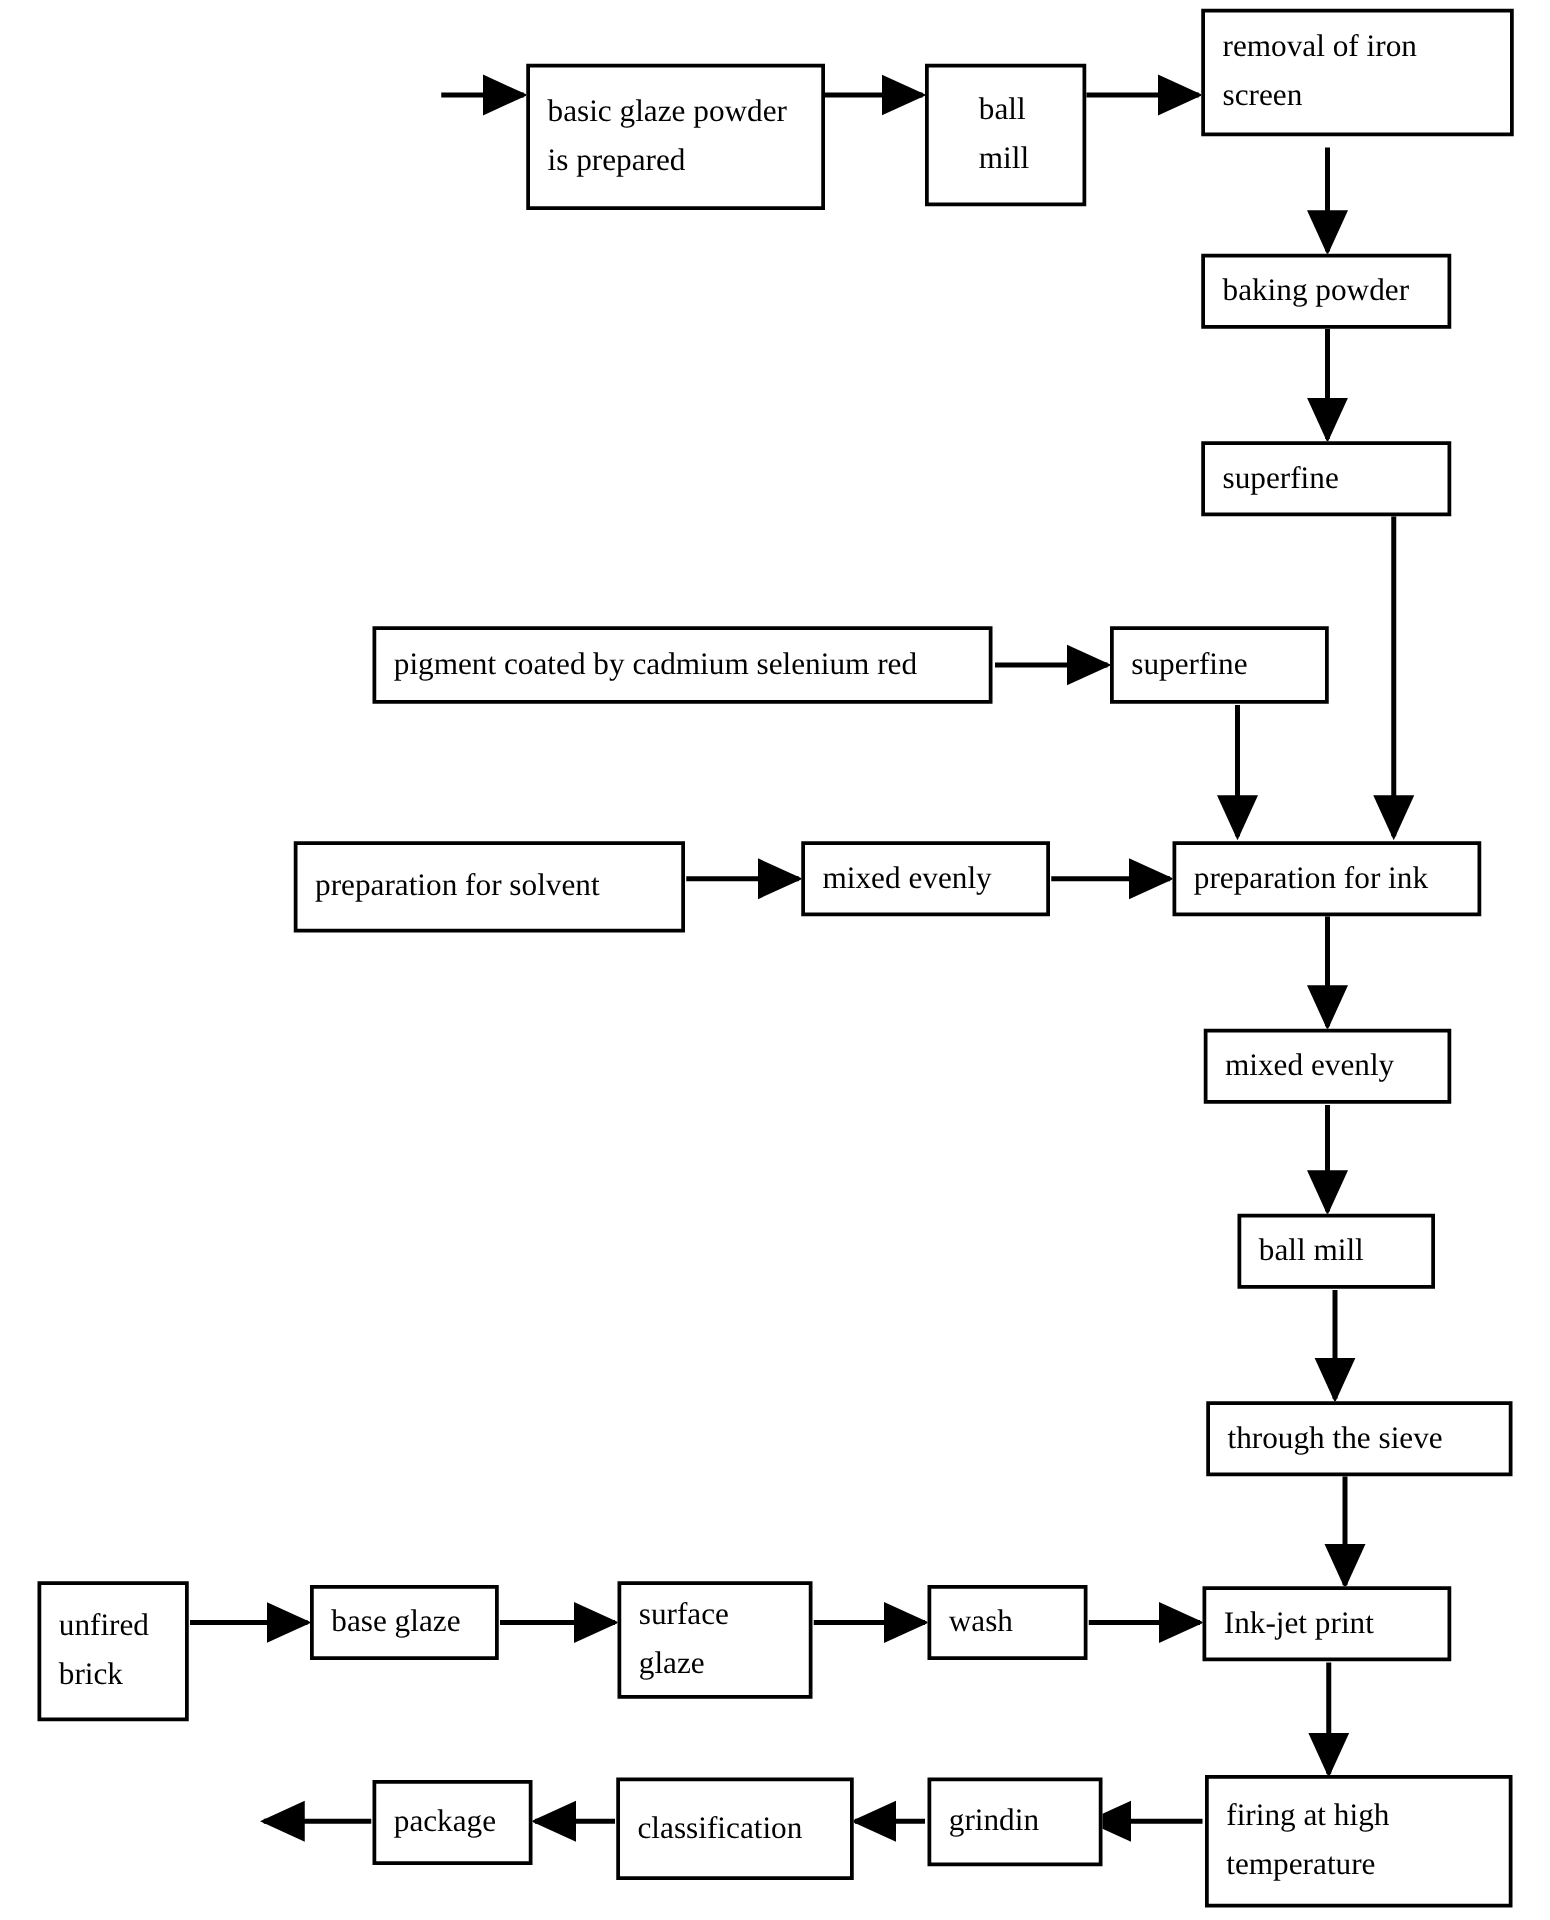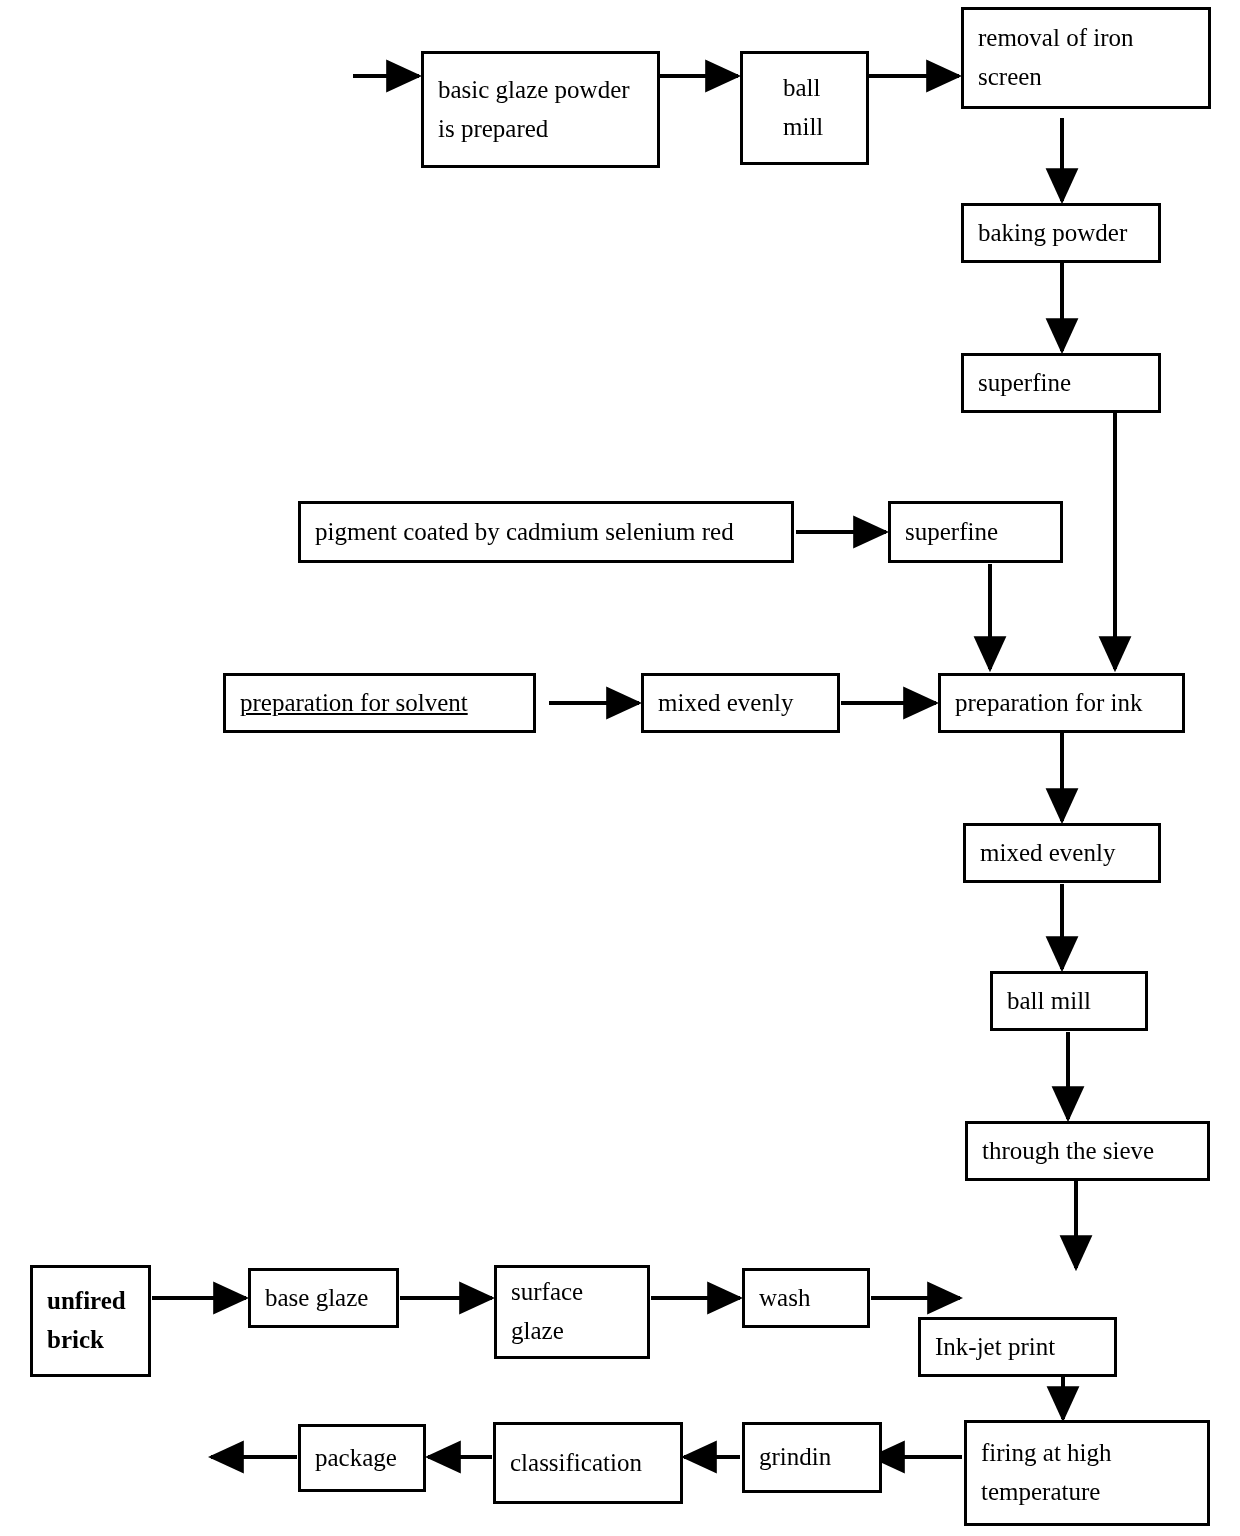--- a/index.html
+++ b/index.html
@@ -120,21 +120,21 @@
   </div>
 
   <div class="node" style="left:298px; top:501px; width:496px; height:62px;">
     <span class="txt">pigment coated by cadmium selenium red</span>
   </div>
 
   <div class="node" style="left:888px; top:501px; width:175px; height:62px;">
     <span class="txt">superfine</span>
   </div>
 
-  <div class="node" style="left:223px; top:673px; width:313px; height:60px;text-decoration:underline;">
+  <div class="node" style="left:235px; top:673px; width:313px; height:73px;">
     <span class="txt">preparation for solvent</span>
   </div>
 
   <div class="node" style="left:641px; top:673px; width:199px; height:60px;">
     <span class="txt">mixed evenly</span>
   </div>
 
   <div class="node" style="left:938px; top:673px; width:247px; height:60px;">
     <span class="txt">preparation for ink</span>
   </div>
@@ -144,39 +144,39 @@
   </div>
 
   <div class="node" style="left:990px; top:971px; width:158px; height:60px;">
     <span class="txt">ball mill</span>
   </div>
 
   <div class="node" style="left:965px; top:1121px; width:245px; height:60px;">
     <span class="txt">through the sieve</span>
   </div>
 
-  <div class="node two-line" style="left:30px; top:1265px; width:121px; height:112px;font-weight:bold;">
+  <div class="node two-line" style="left:30px; top:1265px; width:121px; height:112px;">
     <span class="txt">unfired
 brick</span>
   </div>
 
   <div class="node" style="left:248px; top:1268px; width:151px; height:60px;">
     <span class="txt">base glaze</span>
   </div>
 
   <div class="node two-line" style="left:494px; top:1265px; width:156px; height:94px;">
     <span class="txt">surface
 glaze</span>
   </div>
 
   <div class="node" style="left:742px; top:1268px; width:128px; height:60px;">
     <span class="txt">wash</span>
   </div>
 
-  <div class="node" style="left:918px; top:1269px; width:199px; height:60px;margin-top:48px;">
+  <div class="node" style="left:962px; top:1269px; width:199px; height:60px;">
     <span class="txt">Ink-jet print</span>
   </div>
 
   <div class="node two-line" style="left:964px; top:1420px; width:246px; height:106px;">
     <span class="txt">firing at high
 temperature</span>
   </div>
 
   <div class="node" style="left:742px; top:1422px; width:140px; height:71px;">
     <span class="txt">grindin</span>

